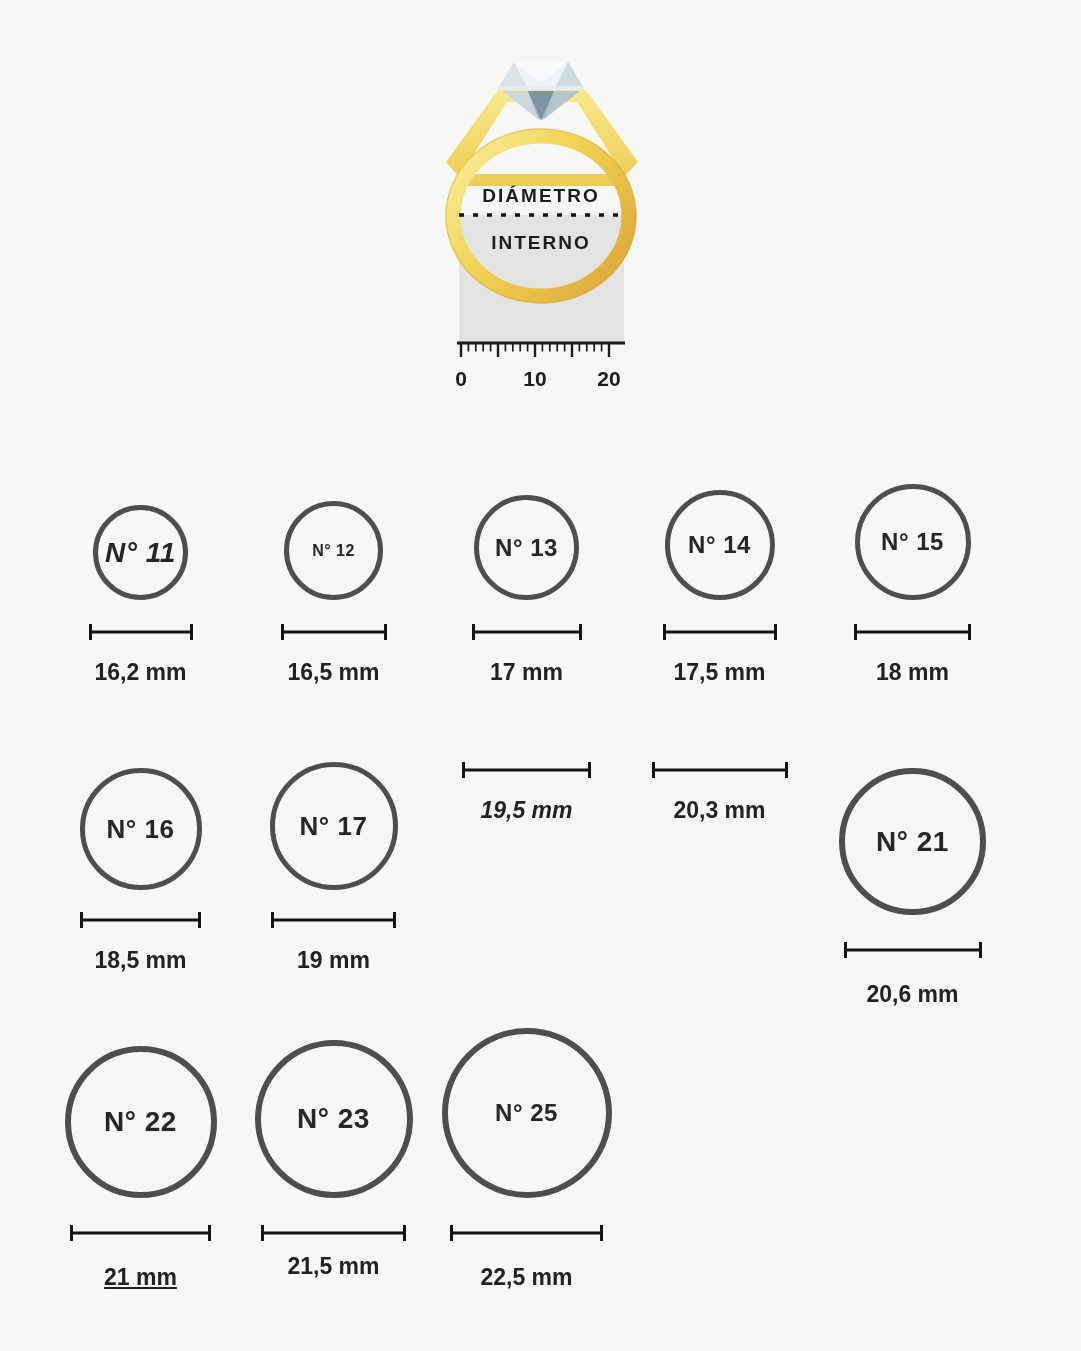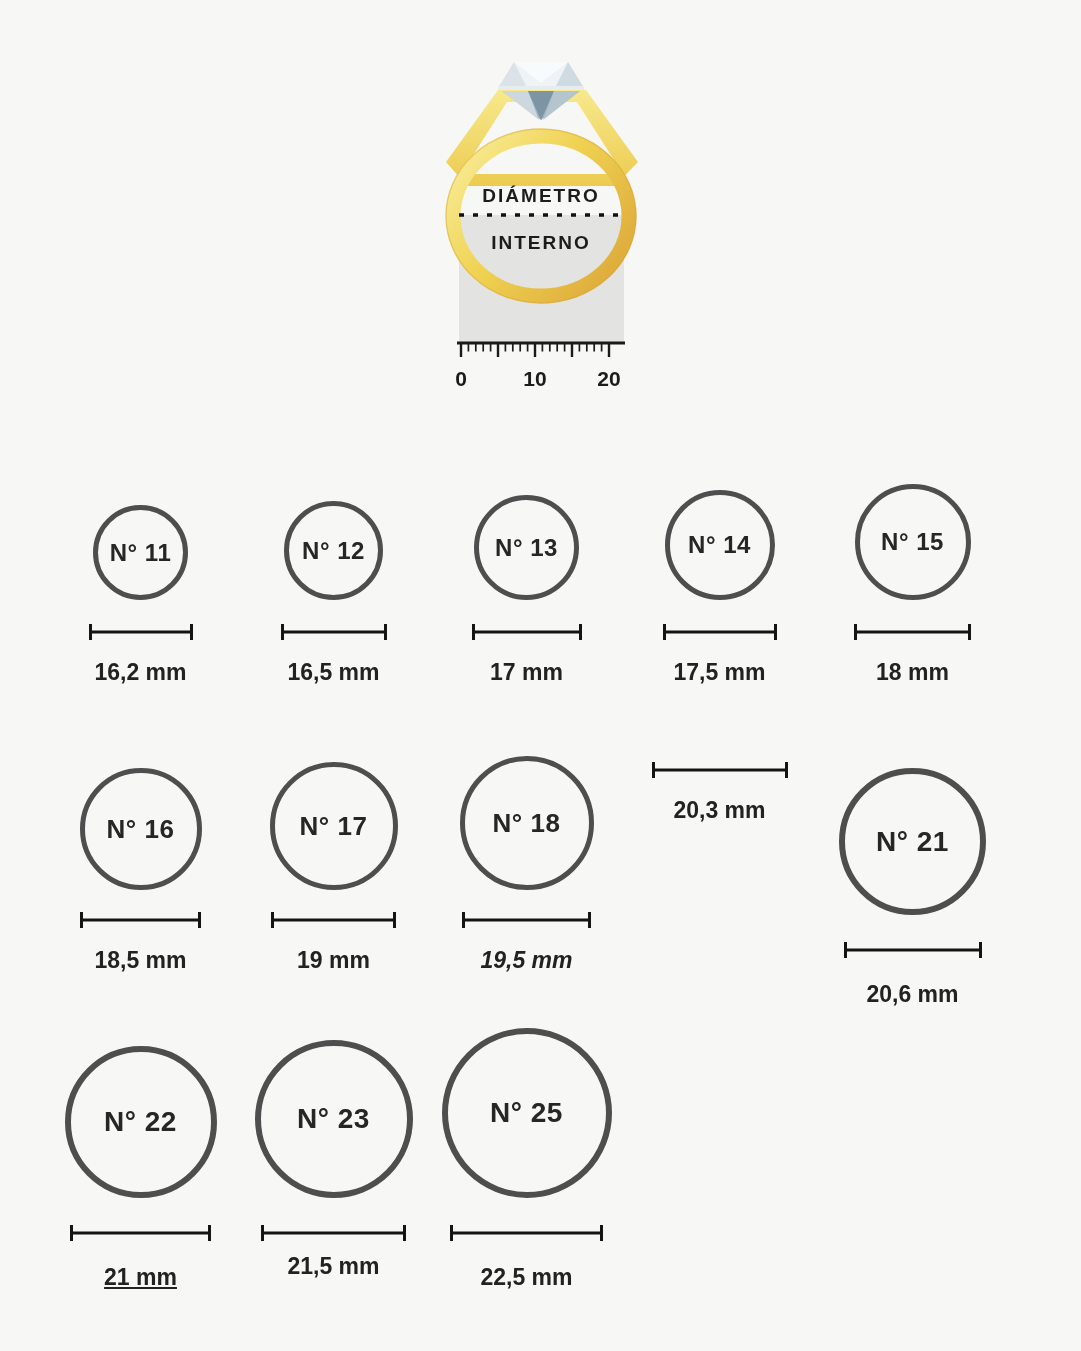--- a/index.html
+++ b/index.html
@@ -109,30 +109,30 @@
     <text class="svg-label" x="60" y="336" text-anchor="middle" font-size="21">0</text>
     <text class="svg-label" x="134" y="336" text-anchor="middle" font-size="21">10</text>
     <text class="svg-label" x="208" y="336" text-anchor="middle" font-size="21">20</text>
   </g>
 </svg>
 
 <div class="grid">
     <div class="cell">
       <div class="circle-area" style="height: 125px;">
         <div class="ring-circle" style="height: 95px; width: 95px; border-width: 5px;">
-          <span class="num" style="font-size: 24px;">N° 11</span>
+          <span class="num" style="font-size: 28px; font-style: italic;">N° 11</span>
         </div>
       </div>
       <div class="measure" style="width: 104px; margin-top: 24px;"></div>
       <div class="mm" style="margin-top: 19px;">16,2 mm</div>
     </div>
     <div class="cell">
       <div class="circle-area" style="height: 125px;">
         <div class="ring-circle" style="height: 99px; width: 99px; border-width: 5px;">
-          <span class="num" style="font-size: 24px;">N° 12</span>
+          <span class="num" style="font-size: 16px;">N° 12</span>
         </div>
       </div>
       <div class="measure" style="width: 106px; margin-top: 24px;"></div>
       <div class="mm" style="margin-top: 19px;">16,5 mm</div>
     </div>
     <div class="cell">
       <div class="circle-area" style="height: 125px;">
         <div class="ring-circle" style="height: 105px; width: 105px; border-width: 5px;">
           <span class="num" style="font-size: 24px;">N° 13</span>
         </div>
@@ -170,25 +170,20 @@
     <div class="cell">
       <div class="circle-area" style="height: 150px;">
         <div class="ring-circle" style="height: 128px; width: 128px; border-width: 5.5px;">
           <span class="num" style="font-size: 26px;">N° 17</span>
         </div>
       </div>
       <div class="measure" style="width: 125px; margin-top: 22px;"></div>
       <div class="mm" style="margin-top: 19px;">19 mm</div>
     </div>
     <div class="cell">
-      <div class="circle-area" style="height: 150px;">
-        <div class="ring-circle" style="height: 134px; width: 134px; border-width: 5.5px;">
-          <span class="num" style="font-size: 26px;">N° 18</span>
-        </div>
-      </div>
       <div class="measure" style="width: 129px; margin-top: 22px;"></div>
       <div class="mm" style="margin-top: 19px; font-style: italic;">19,5 mm</div>
     </div>
     <div class="cell">
       <div class="measure" style="width: 136px; margin-top: 22px;"></div>
       <div class="mm" style="margin-top: 19px;">20,3 mm</div>
     </div>
     <div class="cell">
       <div class="circle-area" style="height: 175px;">
         <div class="ring-circle" style="height: 147px; width: 147px; border-width: 6px;">
@@ -212,19 +207,19 @@
         <div class="ring-circle" style="height: 158px; width: 158px; border-width: 6px;">
           <span class="num" style="font-size: 28px;">N° 23</span>
         </div>
       </div>
       <div class="measure" style="width: 145px; margin-top: 27px;"></div>
       <div class="mm" style="margin-top: 12px;">21,5 mm</div>
     </div>
     <div class="cell">
       <div class="circle-area" style="height: 175px;">
         <div class="ring-circle" style="height: 170px; width: 170px; border-width: 6px;">
-          <span class="num" style="font-size: 28px;">N° 25</span>
+          <span class="num" style="font-size: 24px;">N° 25</span>
         </div>
       </div>
       <div class="measure" style="width: 153px; margin-top: 27px;"></div>
       <div class="mm" style="margin-top: 23px;">22,5 mm</div>
     </div>
   </div>
 
 </body></html>

